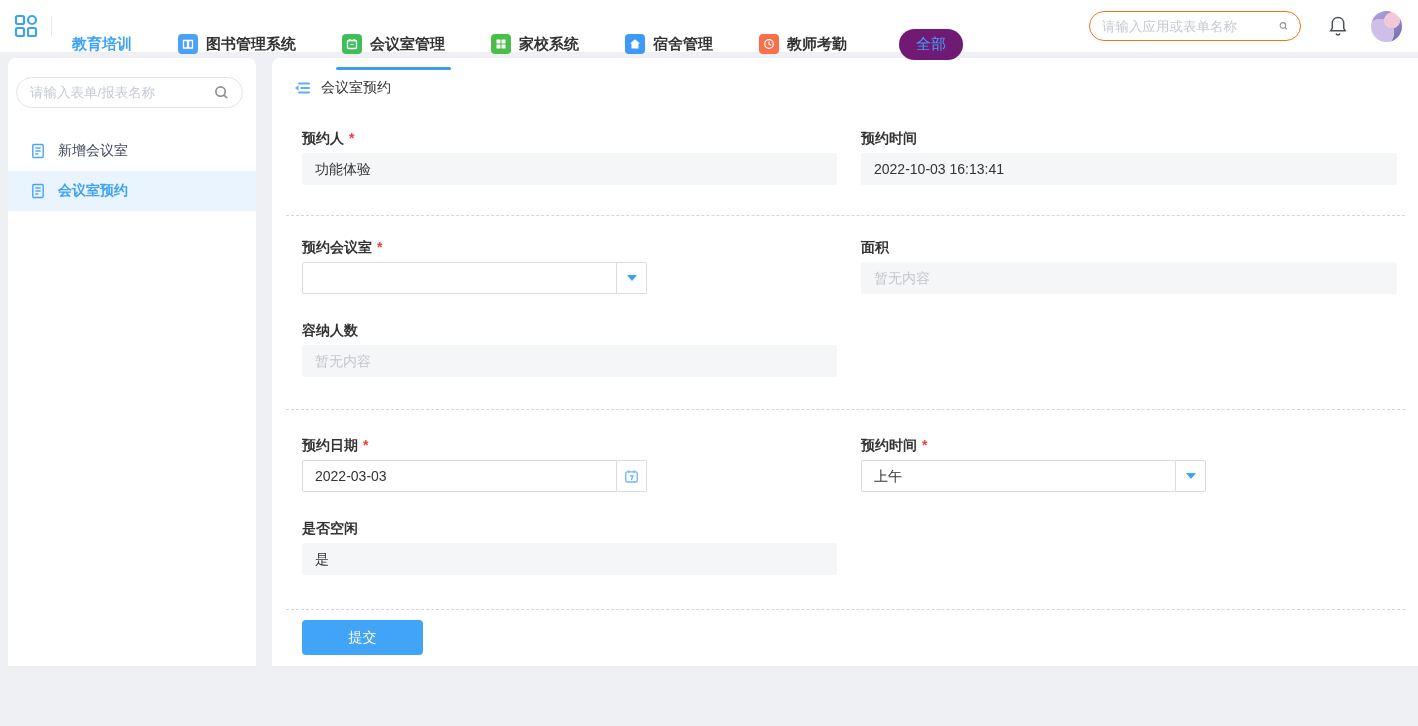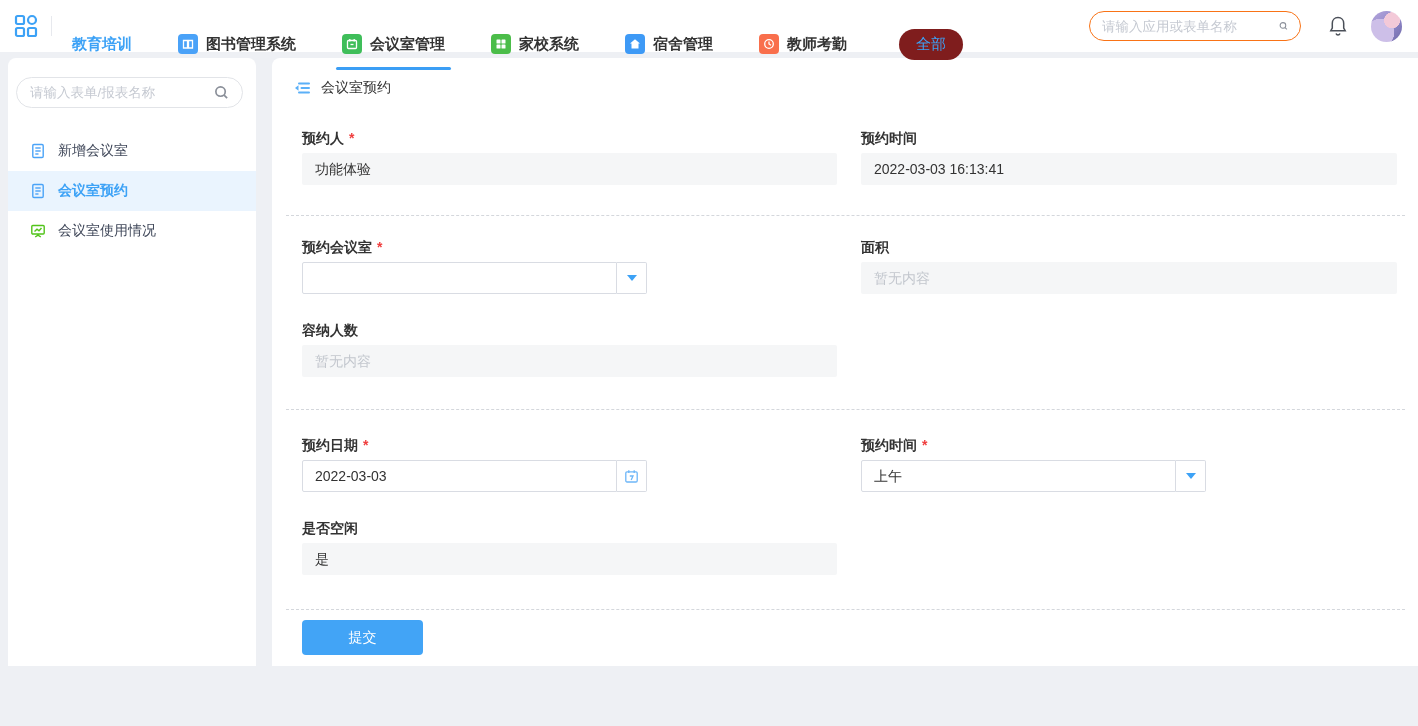--- a/index.html
+++ b/index.html
@@ -10,21 +10,21 @@
   .topbar { height:52px; background:#fff; display:flex; align-items:center; padding:0 16px 0 14px; position:relative; }
   .grid-icon { width:24px; height:24px; flex:0 0 auto; }
   .top-divider { width:1px; height:20px; background:#e7e9ee; margin:0 0 0 13px; }
   .nav { display:flex; align-items:center; margin-left:20px;margin-top:36px; }
   .app-tab { display:flex; align-items:center; gap:8px; height:52px; position:relative; margin-right:46px; font-size:15px; font-weight:600; color:#333; cursor:pointer; white-space:nowrap; }
   .app-tab.blue-link { color:#3da2f6; }
   .app-tab.active::after { content:""; position:absolute; left:-6px; right:-6px; bottom:0; height:3px; background:#3b9ef5; border-radius:2px; }
   .app-ic { width:20px; height:20px; border-radius:4px; display:flex; align-items:center; justify-content:center; flex:0 0 auto; }
   .ic-meeting { background:#3fbe5a; } .ic-library { background:#4aa2f8; }
   .ic-homeschool { background:#4bbd49; } .ic-dorm { background:#3e9af6; } .ic-attend { background:#f96f4c; }
-  .all-pill { background:#7f1d1d; color:#3da2f6; font-size:15px; padding:6px 17px; border-radius:17px; margin-left:6px; cursor:pointer; white-space:nowrap; }
+  .all-pill { background:#701a75; color:#3da2f6; font-size:15px; padding:6px 17px; border-radius:17px; margin-left:6px; cursor:pointer; white-space:nowrap; }
   .top-right { margin-left:auto; display:flex; align-items:center; }
   .top-search { width:212px; height:30px; border:1px solid #f97316; border-radius:16px; display:flex; align-items:center; padding:0 12px; }
   .top-search input { border:none; outline:none; flex:1; font-size:13.5px; color:#333; background:transparent; font-family:inherit; }
   .top-search input::placeholder { color:#c6cad2; }
   .bell { margin-left:27px; width:20px; height:22px; cursor:pointer; }
   .avatar { margin-left:23px; width:31px; height:31px; border-radius:50%; cursor:pointer;
             background: radial-gradient(circle at 68% 30%, #f3c9d8 0 26%, transparent 27%),
                         radial-gradient(circle at 30% 70%, #cdbfe8 0 45%, transparent 46%),
                         linear-gradient(135deg,#b4a6dc 0%, #8e85c7 60%, #6f6aa8 100%); }
 
@@ -173,30 +173,20 @@
       </div>
       <div class="side-item selected">
         <svg width="16" height="16" viewBox="0 0 16 16" fill="none" stroke="#4aa3f8" stroke-width="1.4">
           <rect x="2.8" y="1.5" width="10.4" height="13" rx="1.2"></rect>
           <line x1="5.3" y1="5" x2="10.7" y2="5"></line>
             <line x1="5.3" y1="8" x2="10.7" y2="8"></line>
             <line x1="5.3" y1="11" x2="8.5" y2="11"></line>
         </svg>
         <span>会议室预约</span>
       </div>
-      <div class="side-item">
-        <svg width="16" height="16" viewBox="0 0 16 16" fill="none" stroke="#52c41a" stroke-width="1.4">
-          <rect x="1.8" y="2.5" width="12.4" height="8.5" rx="1"></rect>
-          <path d="M4.5 8.5 L7 6.2 L9 7.8 L11.5 5"></path>
-          <line x1="8" y1="11" x2="8" y2="12.6"></line>
-            <line x1="5.2" y1="14" x2="8" y2="12.2"></line>
-            <line x1="10.8" y1="14" x2="8" y2="12.2"></line>
-        </svg>
-        <span>会议室使用情况</span>
-      </div>
     </div>
   </div>
 
   <div class="main-card">
     <div class="main-header">
       <svg width="18" height="18" viewBox="0 0 18 18" fill="none" stroke="#5bb0f8" stroke-width="2" stroke-linecap="round">
         <line x1="6" y1="4.5" x2="16" y2="4.5"></line>
         <line x1="8.5" y1="9" x2="16" y2="9"></line>
         <line x1="6" y1="13.5" x2="16" y2="13.5"></line>
         <path d="M5.5 6.2 L2 9 L5.5 11.8 Z" fill="#5bb0f8" stroke="none"></path>
@@ -210,21 +200,21 @@
         <div class="field">
           <div class="flabel">
             <span>预约人</span><span class="req">*</span>
           </div>
           <div class="ro-input">功能体验</div>
         </div>
         <div class="field">
           <div class="flabel">
             <span>预约时间</span>
           </div>
-          <div class="ro-input">2022-03-03 16:13:41</div>
+          <div class="ro-input">2022-10-03 16:13:41</div>
         </div>
       </div>
 
       <hr class="dash div1">
 
       <div class="fgrid sec2">
         <div class="field">
           <div class="flabel">
             <span>预约会议室</span><span class="req">*</span>
           </div>

